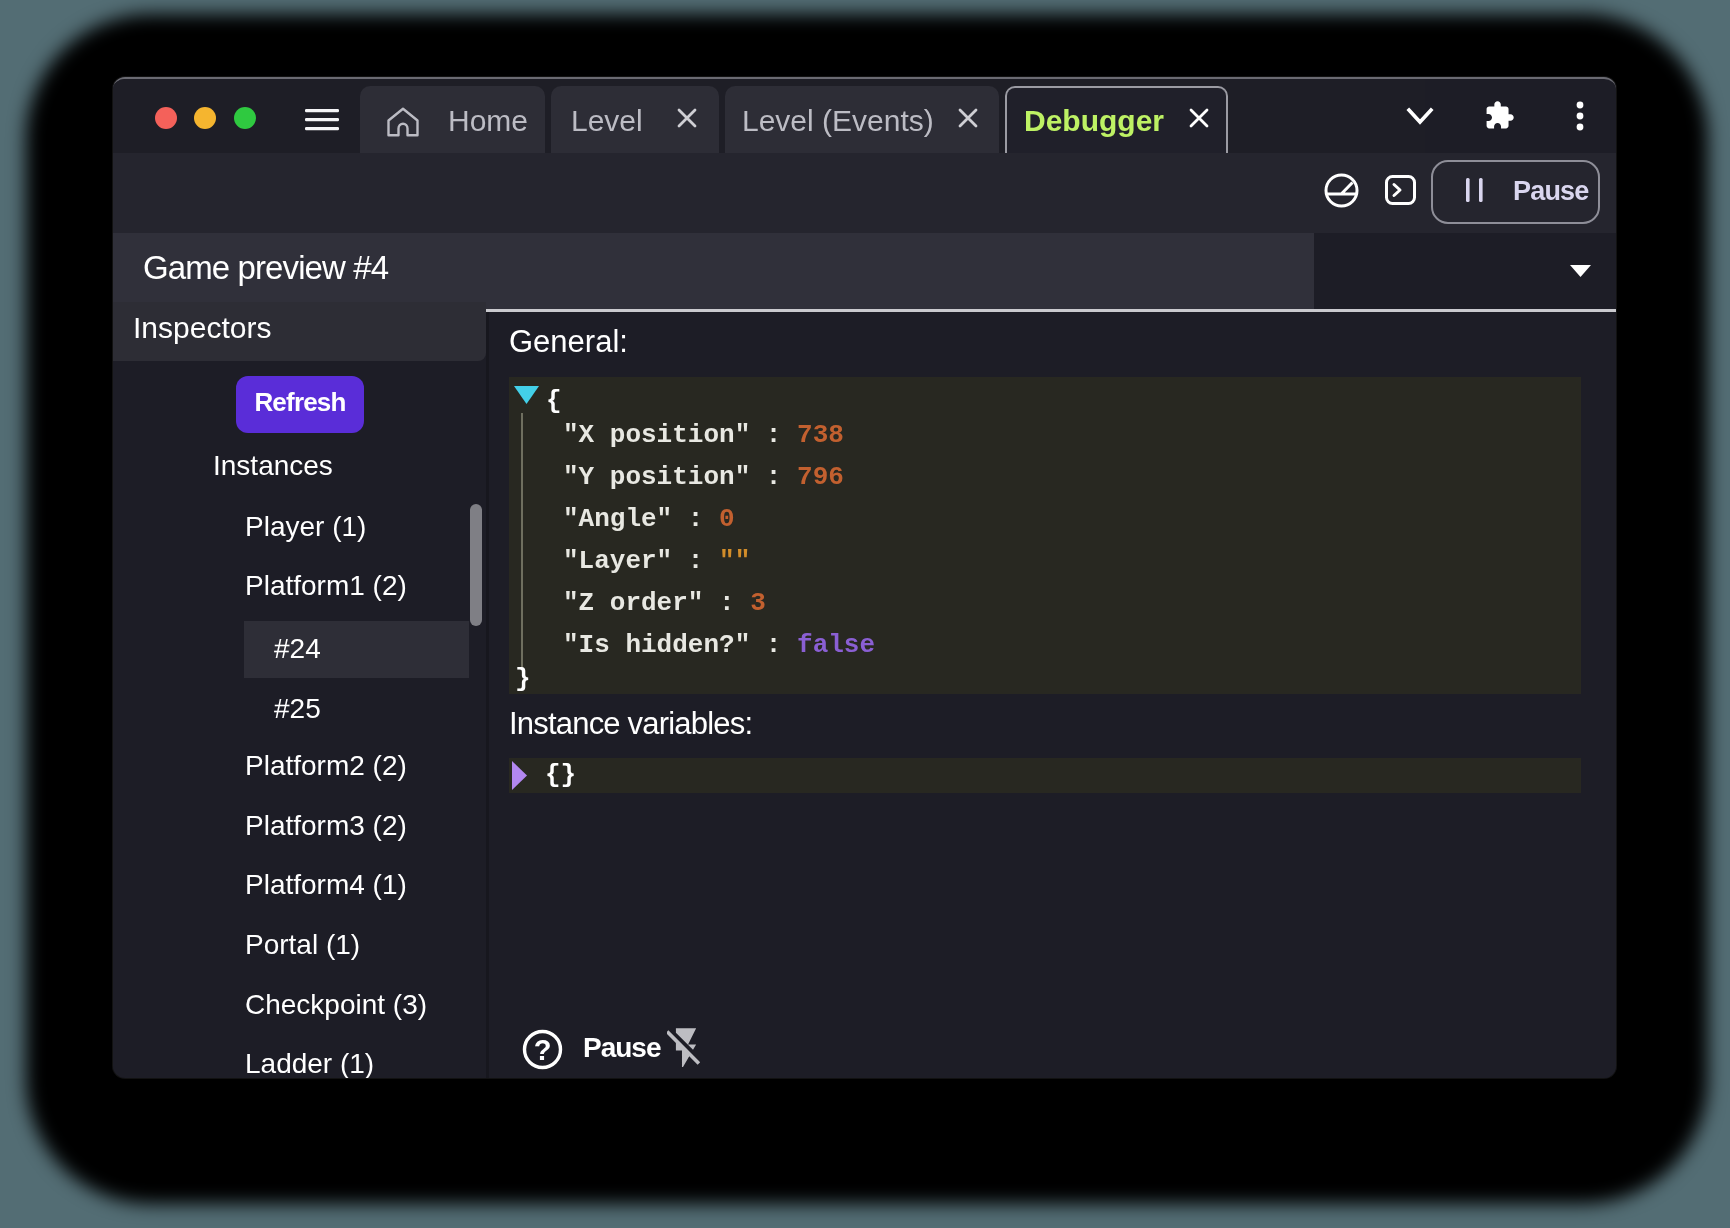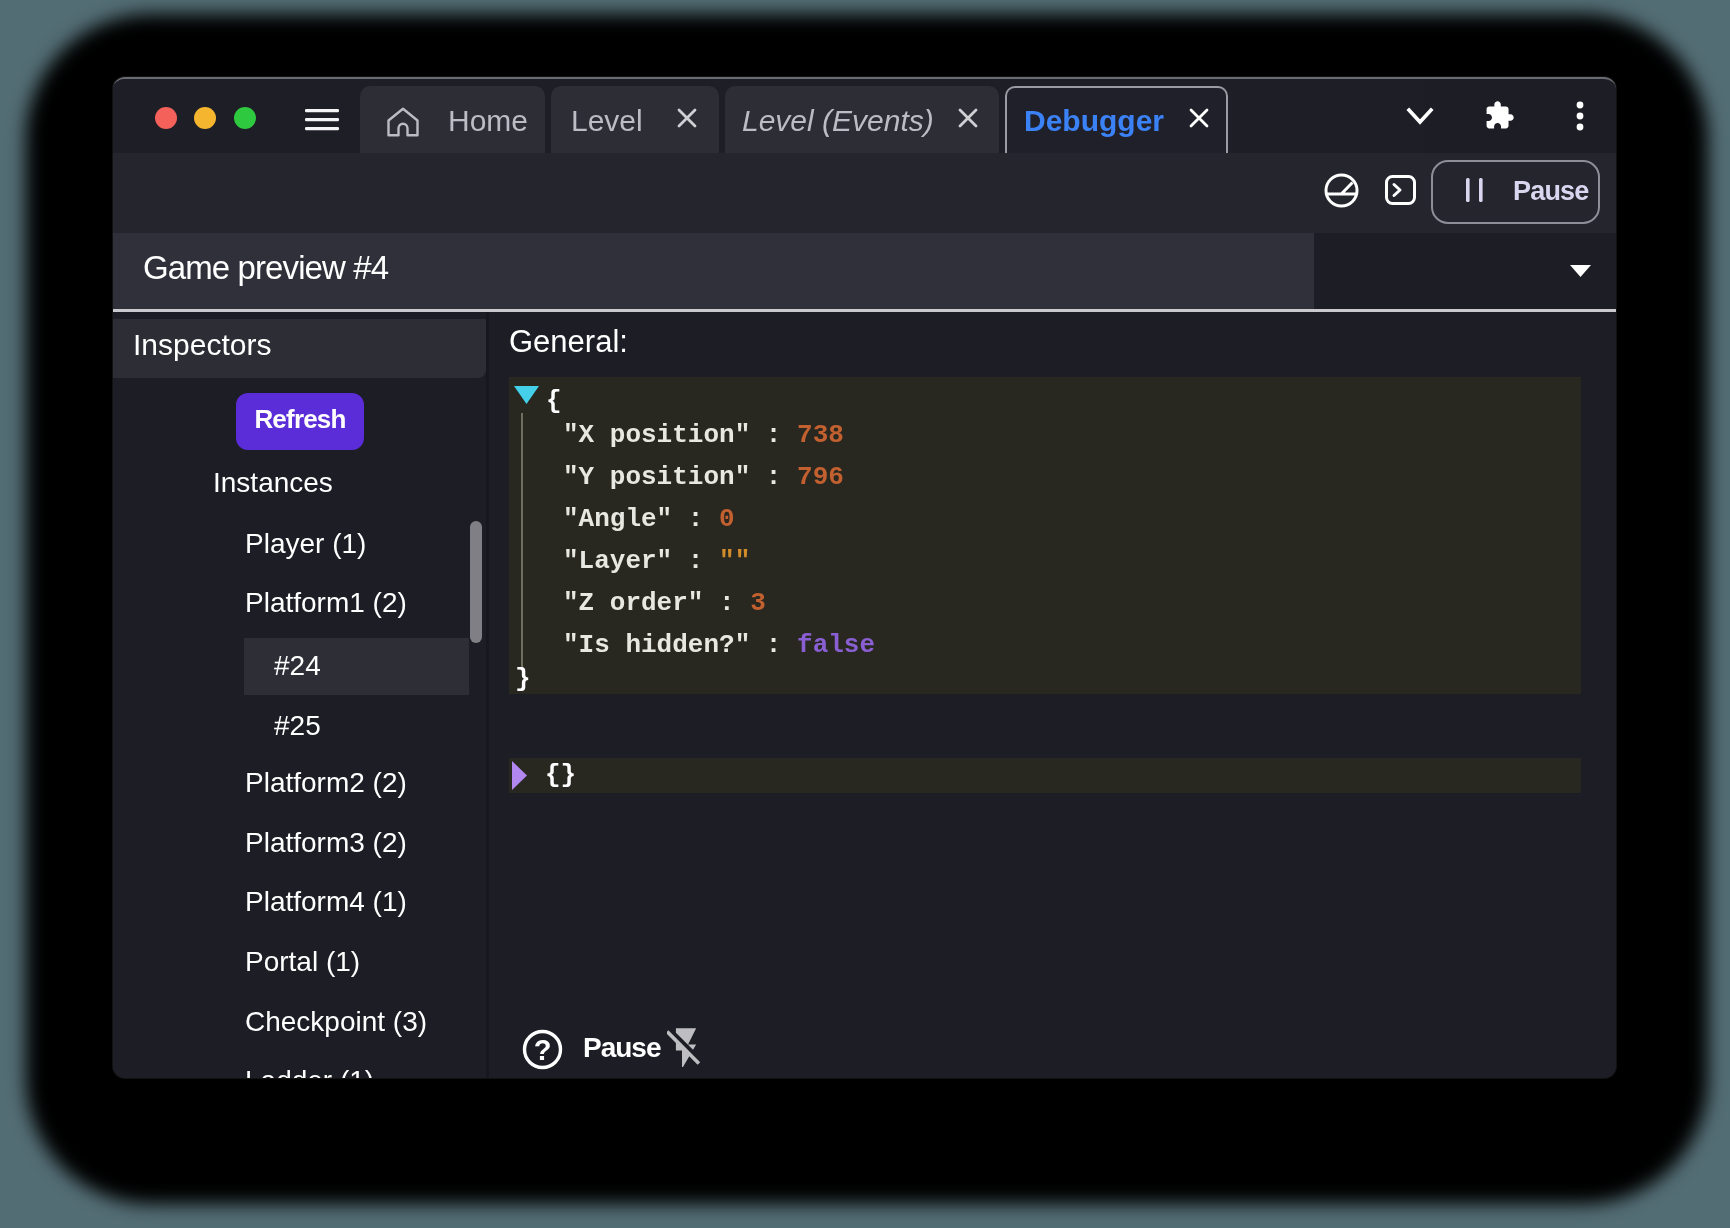--- a/index.html
+++ b/index.html
@@ -15,35 +15,35 @@
     border-top:2px solid #6a6a72; box-shadow:0 0 0 1px rgba(255,255,255,0.07);
   }
   .abs { position:absolute; }
 
   
   .titlebar { left:0; top:0; width:1312px; height:74px; background:#1e1e26; }
   .light { width:22px; height:22px; border-radius:50%; top:28px; }
 
   .tab { top:7px; height:67px; border-radius:10px 10px 0 0; background:#2d2d36;
          color:#bcbcc4; font-size:30px; }
-  .tab.active { background:#20202a; border:2px solid #9b9ba3; border-bottom:none; color:#3b82f6; }
+  .tab.active { background:#20202a; border:2px solid #9b9ba3; border-bottom:none; color:#bef264; }
   .tablabel { position:absolute; top:18px; white-space:nowrap; }
   .xicon { position:absolute; top:19px; width:26px; height:26px; }
 
   
   .toolbar { left:0; top:74px; width:1503px; height:80px; background:#25252e; }
   .pausebtn { position:absolute; left:1318px; top:7px; width:169px; height:64px;
               border:2px solid #8e8e98; border-radius:17px; }
 
   
   .previewbar { left:0; top:154px; width:1201px; height:76px; background:#30303a; }
   .lightline { left:0; top:230px; width:1503px; height:3px; background:#c9c9ce; }
 
   
-  .leftpanel { left:0; top:240px; width:373px; height:768px; background:#1d1d26; }
+  .leftpanel { left:0; top:223px; width:373px; height:768px; background:#1d1d26; }
   .lpheader { position:absolute; left:0; top:0; width:373px; height:59px; background:#2d2d35;
               border-radius:0 0 8px 0; }
   .refresh { position:absolute; left:123px; top:74px; width:128px; height:57px;
              background:#5a2dd8; border-radius:12px; color:#fff; font-weight:bold;
              font-size:26px; letter-spacing:-0.8px; text-align:center; line-height:52px; }
   .row { position:absolute; color:#fff; font-size:28px; white-space:nowrap; }
   .selrow { position:absolute; left:131px; top:319px; width:225px; height:57px; background:#2e2e37; }
   .sbar { position:absolute; left:357px; top:202px; width:12px; height:122px;
           background:#7f7f85; border-radius:6px; }
   .vdivider { left:373px; top:233px; width:3px; height:768px; background:#17171e; }
@@ -80,21 +80,21 @@
           <path d="M2.5 13.5 L17 1.8 L31.5 13.5 V28.3 H21.5 V21.5 a4.5 4.7 0 0 0 -9 0 V28.3 H2.5 Z"></path>
         </svg>
         <span class="tablabel" style="left:88px;">Home</span>
       </div>
       <div class="abs tab" style="left:438px; width:168px;">
         <span class="tablabel" style="left:20px;">Level</span>
         <svg class="xicon" style="left:123px;" viewBox="0 0 26 26" stroke="#cfcfd4" stroke-width="2.8" stroke-linecap="round">
           <path d="M5 5 L21 21 M21 5 L5 21"></path>
         </svg>
       </div>
-      <div class="abs tab" style="left:612px; width:274px;font-style:italic;">
+      <div class="abs tab" style="left:612px; width:274px;">
         <span class="tablabel" style="left:17px;">Level (Events)</span>
         <svg class="xicon" style="left:230px;" viewBox="0 0 26 26" stroke="#cfcfd4" stroke-width="2.8" stroke-linecap="round">
           <path d="M5 5 L21 21 M21 5 L5 21"></path>
         </svg>
       </div>
       <div class="abs tab active" style="left:892px; width:223px;">
         <span class="tablabel" style="left:17px; top:16px; font-weight:bold;">Debugger</span>
         <svg class="xicon" style="left:179px; top:17px;" viewBox="0 0 26 26" stroke="#fff" stroke-width="2.8" stroke-linecap="round">
           <path d="M5 5 L21 21 M21 5 L5 21"></path>
         </svg>
@@ -169,20 +169,21 @@
         <div class="indentline"></div>
         <div class="cline brace" style="left:37px; top:9px;">{</div>
         <div class="cline" style="left:54px; top:43px;">"X position" : <span class="num">738</span></div>
         <div class="cline" style="left:54px; top:85px;">"Y position" : <span class="num">796</span></div>
         <div class="cline" style="left:54px; top:127px;">"Angle" : <span class="num">0</span></div>
         <div class="cline" style="left:54px; top:169px;">"Layer" : <span class="str">""</span></div>
         <div class="cline" style="left:54px; top:211px;">"Z order" : <span class="num">3</span></div>
         <div class="cline" style="left:54px; top:253px;">"Is hidden?" : <span class="bool">false</span></div>
         <div class="cline brace" style="left:6px; top:287px;">}</div>
       </div>
+      <div class="label" style="left:20px; top:394px; letter-spacing:-0.8px;">Instance variables:</div>
       <div class="varsrow mono">
         <svg class="abs" style="left:3px; top:3px;" width="15" height="29" viewBox="0 0 15 29" fill="#b287f0">
           <polygon points="0,0 15,14.5 0,29"></polygon>
         </svg>
         <div class="cline brace" style="left:36px; top:2px;">{}</div>
       </div>
 
       <svg class="abs" style="left:33px; top:717px;" width="41" height="41" viewBox="0 0 41 41">
         <circle cx="20.5" cy="20.5" r="18" fill="none" stroke="#fff" stroke-width="3.4"></circle>
         <text x="20.5" y="30.5" font-size="29" font-weight="bold" fill="#fff" text-anchor="middle" font-family="Liberation Sans, sans-serif">?</text>

